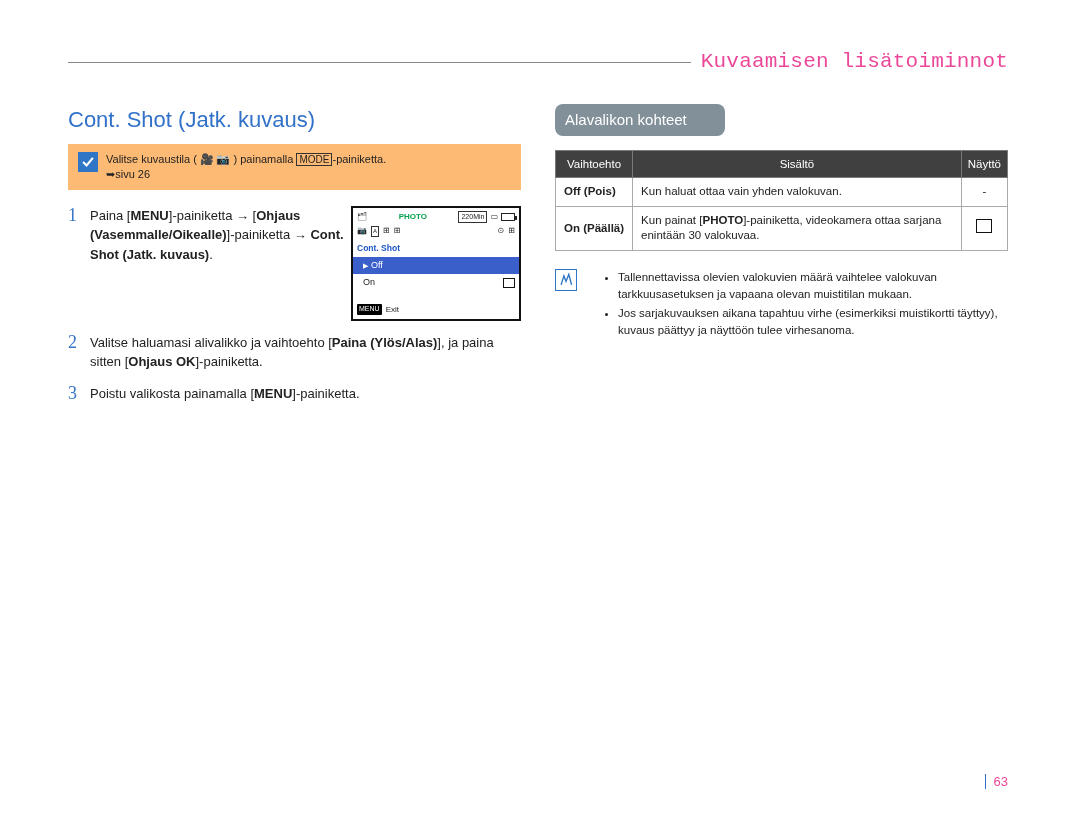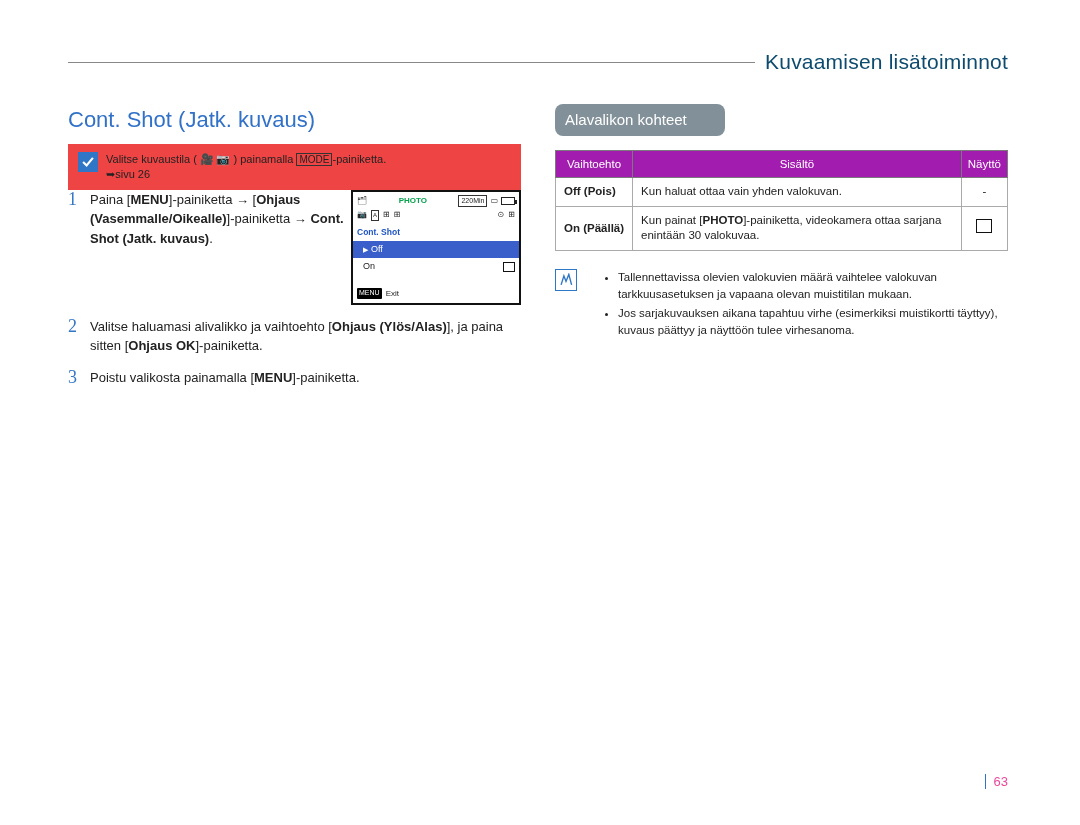--- a/index.html
+++ b/index.html
@@ -19,36 +19,38 @@
     height: 30px;
     margin-bottom: 12px;
   }
   .top-rule .chapter {
     position: absolute;
     right: 0;
     top: -13px;
     background: #fff;
     padding-left: 10px;
     font-size: 21px;
-    color: #0c4a6e;
+    color: #ec4899;
     letter-spacing: 0.2px;
+    font-family: Liberation Mono, monospace;
   }
   .cols {
     display: flex;
     gap: 34px;
   }
   .col { flex: 1; font-size: 12.5px; line-height: 1.45; }
   .h2 { font-size: 22px; color: #3171c8; font-weight: 400; margin-bottom: 8px; }
   .intro { font-size: 13px; margin-bottom: 18px; }
   .note-box {
-    background: #ef4444;
+    background: #fdba74;
     padding: 8px 10px 8px 10px;
     display: flex;
     align-items: flex-start;
     gap: 8px;
+    margin-bottom: 16px;
   }
   .check-icon {
     width: 20px; height: 20px;
     background: #2f77c6;
     display: flex; align-items: center; justify-content: center;
     flex: none;
   }
   .check-icon svg { width: 14px; height: 14px; }
   .note-text { font-size: 11px; line-height: 1.35; }
   .modebox { border: 1px solid #333; padding: 0 2px; font-size: 10px; }
@@ -95,21 +97,21 @@
     margin-bottom: 14px;
     border-radius: 8px;
   }
   table.sub {
     width: 100%;
     border-collapse: collapse;
     font-size: 11.5px;
     margin-bottom: 18px;
   }
   table.sub th {
-    background: #a21caf;
+    background: #404040;
     color: #fff;
     font-weight: normal;
     padding: 5px 6px;
     border: 1px solid #7a7a7a;
     font-size: 11.5px;
   }
   table.sub td {
     border: 1px solid #aaa;
     padding: 6px 8px;
     vertical-align: middle;
@@ -202,21 +204,21 @@
         </div>
         <span>Paina [</span><span class="bold">MENU</span><span>]-painiketta</span> <span class="arrow">→</span>
         <span>[</span><span class="bold">Ohjaus (Vasemmalle/Oikealle)</span><span>]-painiketta</span> <span class="arrow">→</span>
         <span class="bold">Cont. Shot (Jatk. kuvaus)</span><span>.</span>
       </div>
     </div>
 
     <div class="step-row">
       <div class="step-num">2</div>
       <div class="step-body">
-        <span>Valitse haluamasi alivalikko ja vaihtoehto [</span><span class="bold">Ohjaus (Ylös/Alas)</span><span>], ja paina sitten [</span><span class="bold">Ohjaus OK</span><span>]-painiketta.</span>
+        <span>Valitse haluamasi alivalikko ja vaihtoehto [</span><span class="bold">Paina (Ylös/Alas)</span><span>], ja paina sitten [</span><span class="bold">Ohjaus OK</span><span>]-painiketta.</span>
       </div>
     </div>
 
     <div class="step-row">
       <div class="step-num">3</div>
       <div class="step-body">
         <span>Poistu valikosta painamalla [</span><span class="bold">MENU</span><span>]-painiketta.</span>
       </div>
     </div>
   </div>

